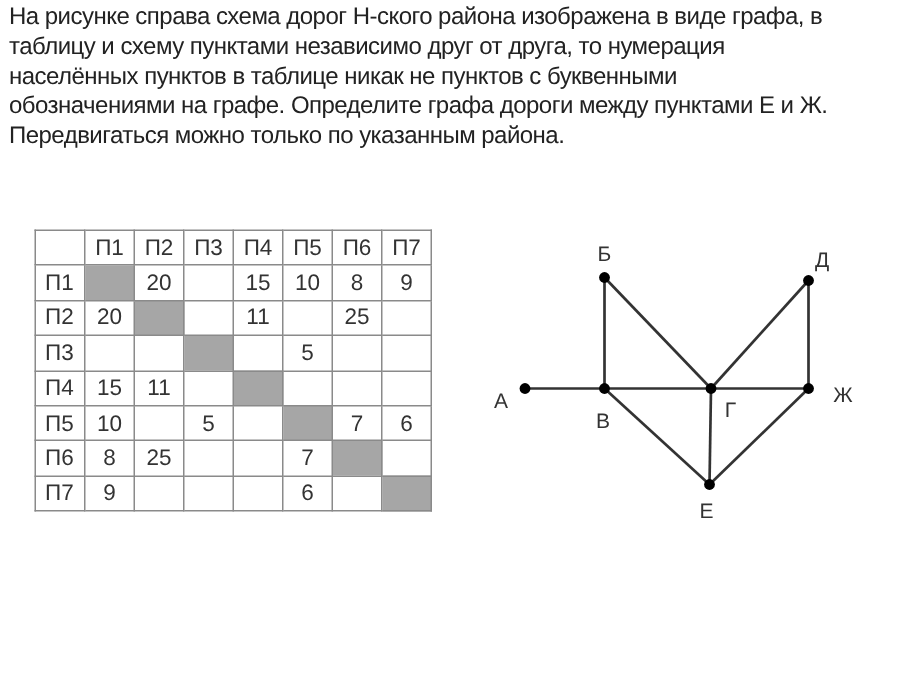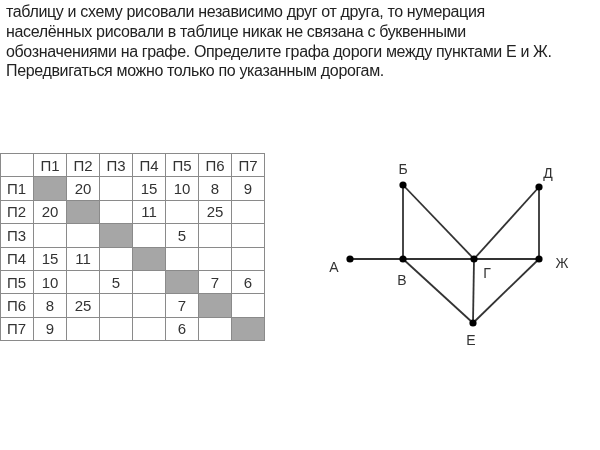--- a/index.html
+++ b/index.html
@@ -1,37 +1,38 @@
 <!DOCTYPE html>
 <html><head>
   <meta charset="utf-8">
   <style>
     html, body { margin: 0; padding: 0; background: #ffffff; }
     body { width: 600px; height: 450px; position: relative; overflow: hidden;
            font-family: "Liberation Sans", sans-serif; color: #222222; }
     .problem { position: absolute; left: 6px; top: 2px; width: 592px; margin: 0; }
     .problem .line { display: block; white-space: nowrap; font-size: 16px;
                      line-height: 19.8px; letter-spacing: -0.35px; }
-    table.dist { position: absolute; left: 0; top: 153px; border-collapse: collapse;
+    table.dist { position: absolute; left: 23px; top: 153px; border-collapse: collapse;
                  font-family: "Liberation Sans", sans-serif; font-size: 15px; color: #333333; }
     table.dist td { width: 32px; height: 22.4px; border: 1px solid #8a8a8a; padding: 0;
                     text-align: center; vertical-align: middle; }
     table.dist td.rowhead { text-align: left; padding-left: 6px; width: 26px; }
     table.dist td.diag { background: #a6a6a6; }
     svg.graph { position: absolute; left: 0; top: 0; }
     svg.graph text { font-family: "Liberation Sans", sans-serif; font-size: 14px; fill: #333333; }
   </style>
 </head>
 <body>
 
 <div class="problem">
-  <span class="line">таблицу и схему рисовали независимо друг от друга, то нумерация</span>
-  <span class="line">населённых рисовали в таблице никак не связана с буквенными</span>
+  <span class="line">На рисунке справа схема дорог Н-ского района изображена в виде графа, в</span>
+  <span class="line">таблицу и схему пунктами независимо друг от друга, то нумерация</span>
+  <span class="line">населённых пунктов в таблице никак не пунктов с буквенными</span>
   <span class="line">обозначениями на графе. Определите графа дороги между пунктами Е и Ж.</span>
-  <span class="line">Передвигаться можно только по указанным дорогам.</span>
+  <span class="line">Передвигаться можно только по указанным района.</span>
 </div>
 
 <table class="dist">
   <tbody id="dist-body">
       <tr>
         <td class="rowhead"></td>
         <td>П1</td>
         <td>П2</td>
         <td>П3</td>
         <td>П4</td>

